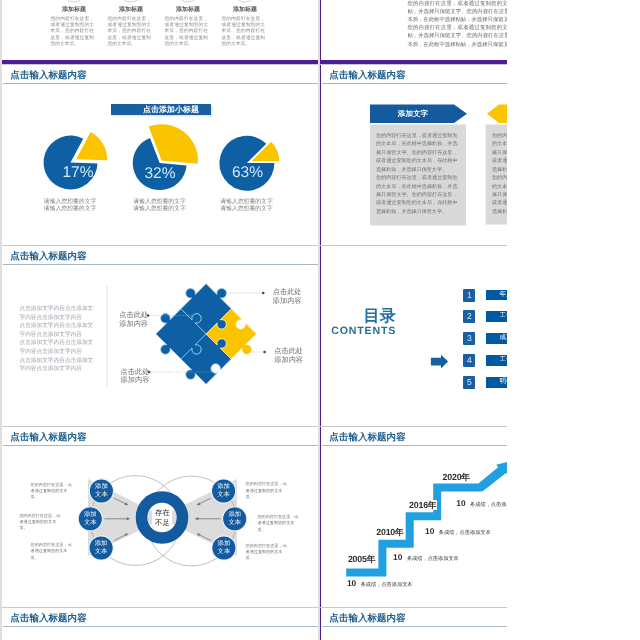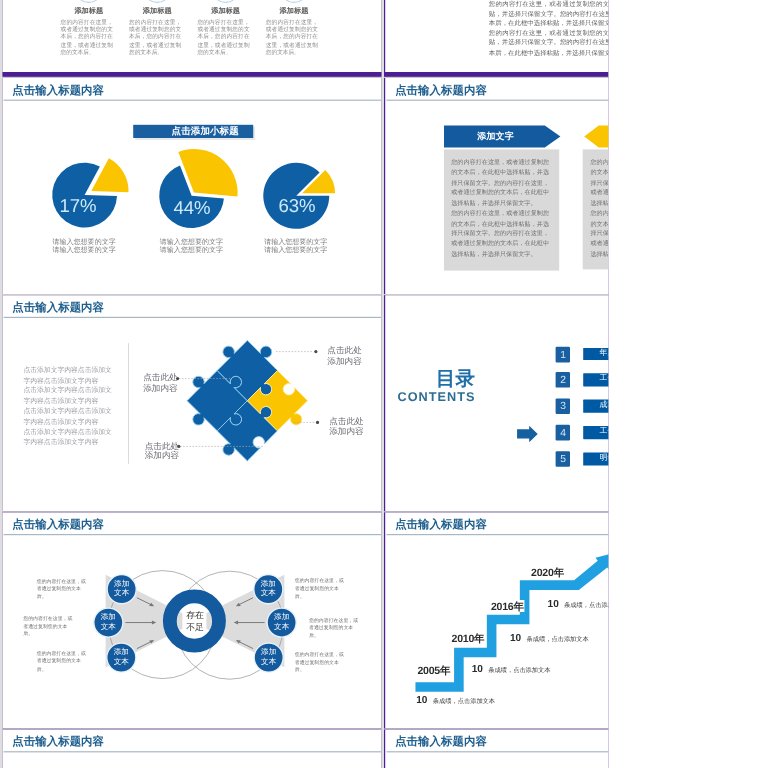--- a/index.html
+++ b/index.html
@@ -96,24 +96,24 @@
         <g>
           <path d="M 157.7 98.1 L 184.6 100.5 A 27 27 0 1 1 148.0 72.9 Z" fill="#0E5FA4"></path>
           <path d="M 159.6 95.5 L 146.6 61.6 A 36.4 36.4 0 0 1 195.9 98.7 Z" fill="#FAC400"></path>
         </g>
         <g>
           <path d="M 244.9 98.1 L 272.4 98.1 A 27.5 27.5 0 1 1 264.3 78.7 Z" fill="#0E5FA4"></path>
           <path d="M 249.7 96.1 L 269.1 76.7 A 27.5 27.5 0 0 1 277.2 96.1 Z" fill="#FAC400"></path>
         </g>
       </svg>
 
-      <div style="position:absolute;left:47.5px;top:98.7px;width:44px;text-align:left;color:#CCE9F7;
+      <div style="position:absolute;left:47.5px;top:98.7px;width:44px;text-align:right;color:#CCE9F7;
                   font-size:15.5px;">17%</div>
       <div style="position:absolute;left:136px;top:100px;width:44px;text-align:center;color:#CCE9F7;
-                  font-size:15.5px;">44%</div>
+                  font-size:15.5px;">32%</div>
       <div style="position:absolute;left:223.5px;top:98.7px;width:44px;text-align:center;color:#CCE9F7;
                   font-size:15.5px;">63%</div>
 
       <div style="position:absolute;left:22.1px;top:133.5px;width:92px;text-align:center;color:#7c7c7c;
                   font-size:5.85px;line-height:7.4px;white-space:pre-line;">请输入您想要的文字
 请输入您想要的文字</div>
       <div style="position:absolute;left:111.5px;top:133.5px;width:92px;text-align:center;color:#7c7c7c;
                   font-size:5.85px;line-height:7.4px;white-space:pre-line;">请输入您想要的文字
 请输入您想要的文字</div>
       <div style="position:absolute;left:198.5px;top:133.5px;width:92px;text-align:center;color:#7c7c7c;

